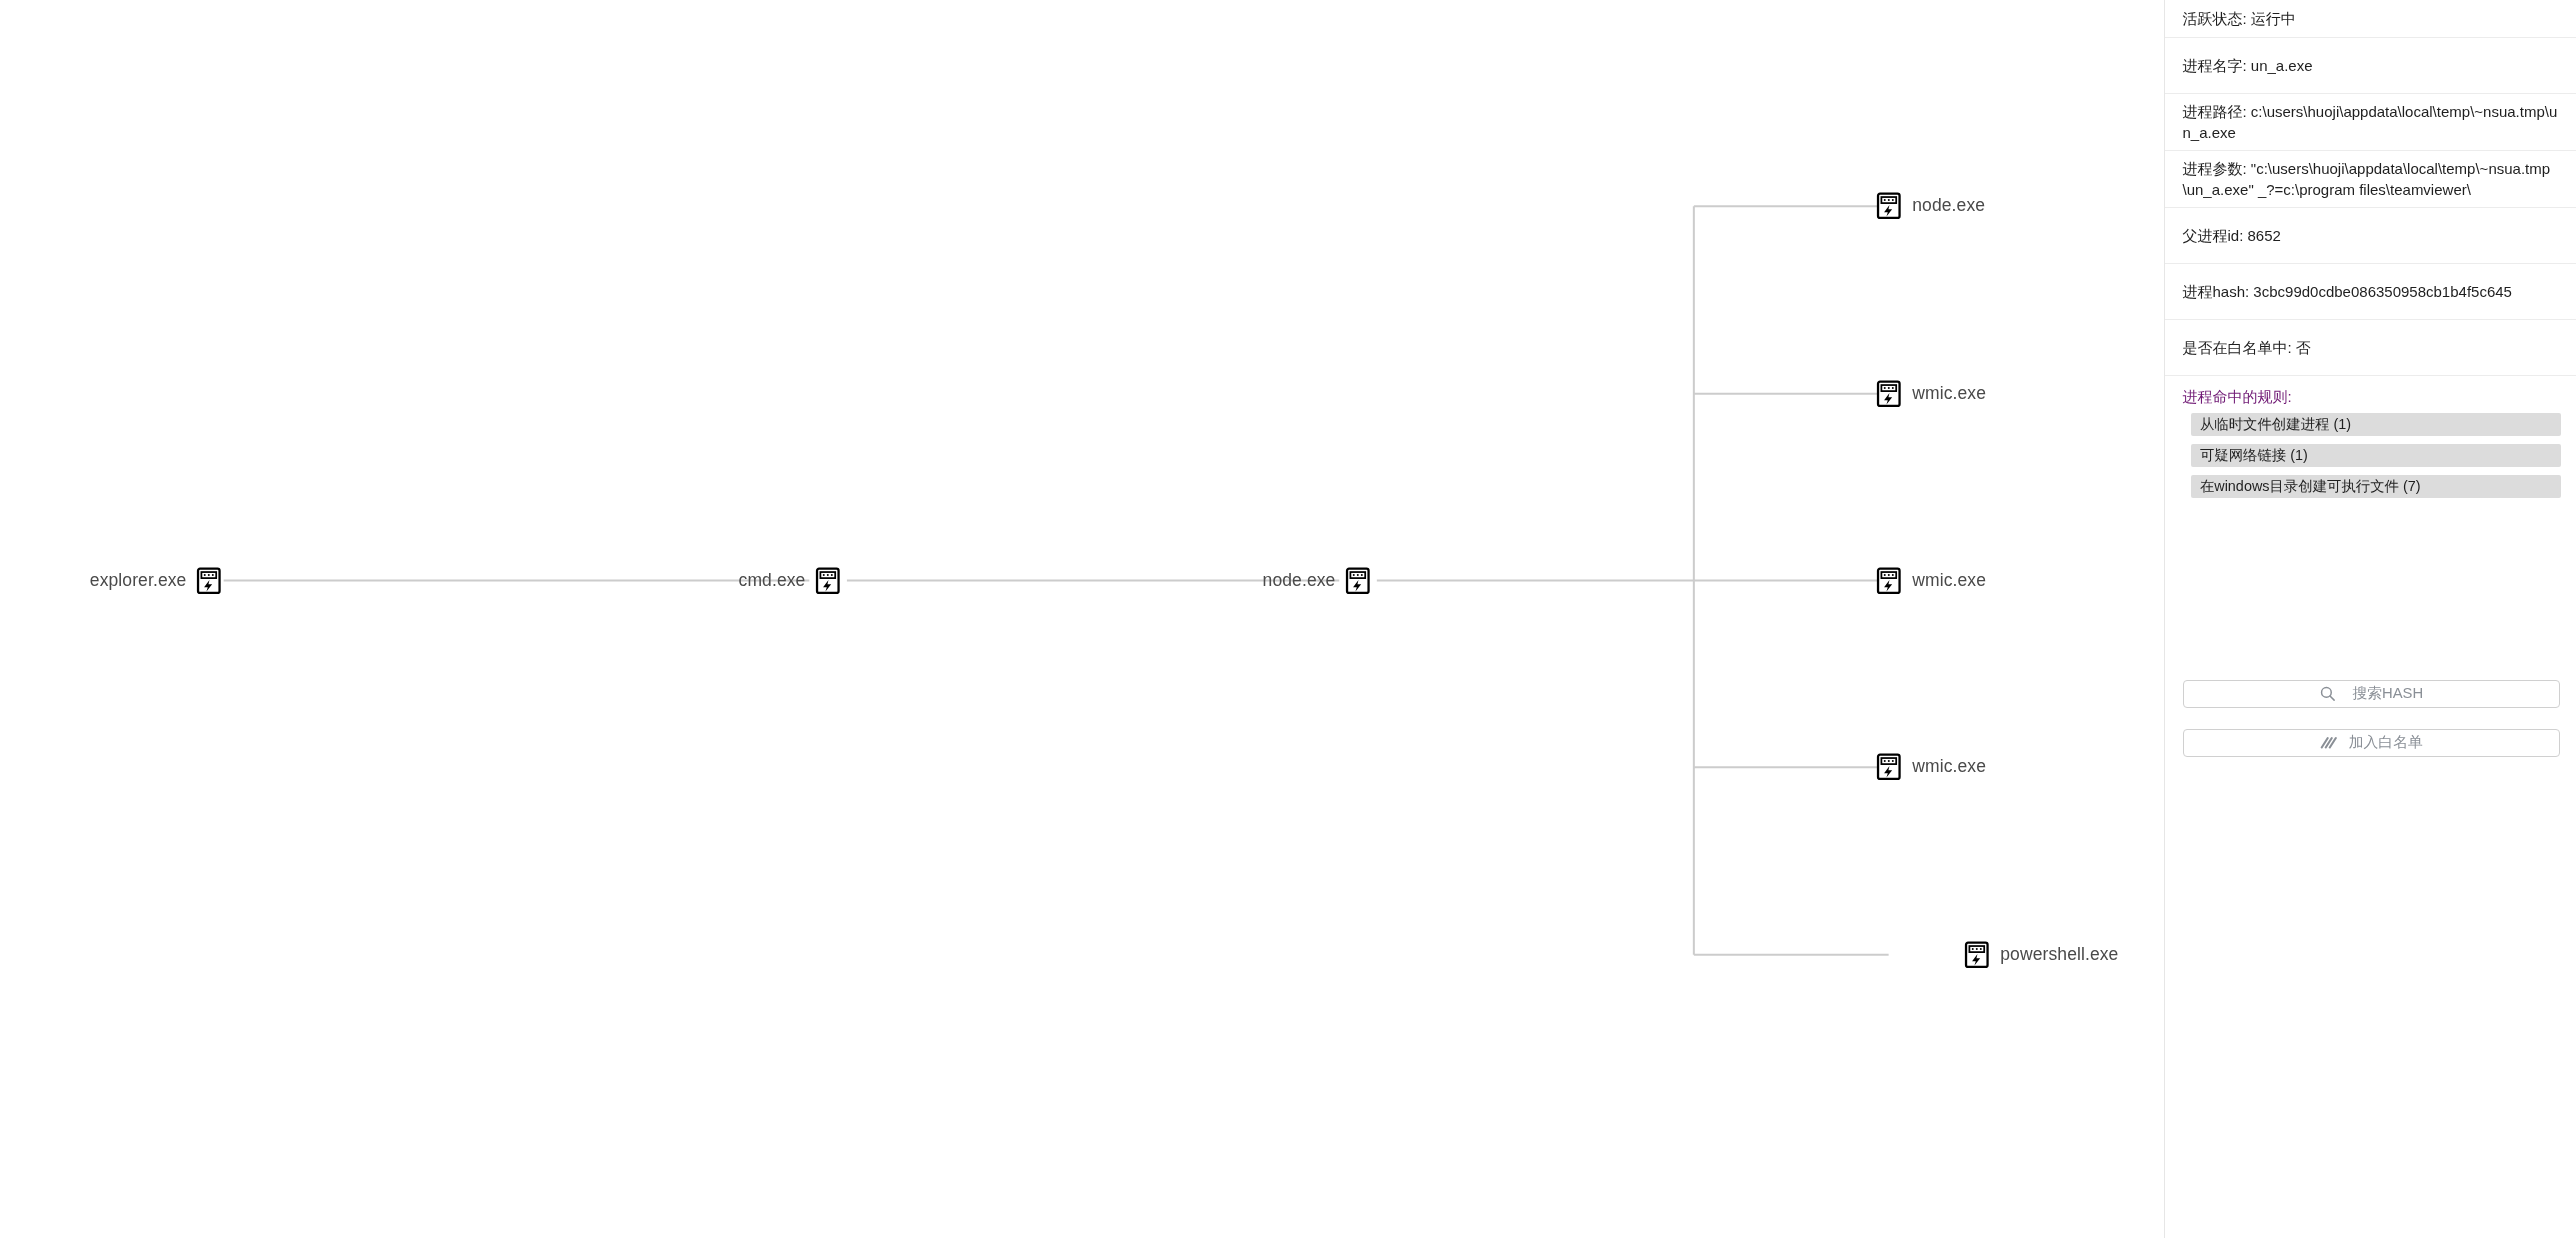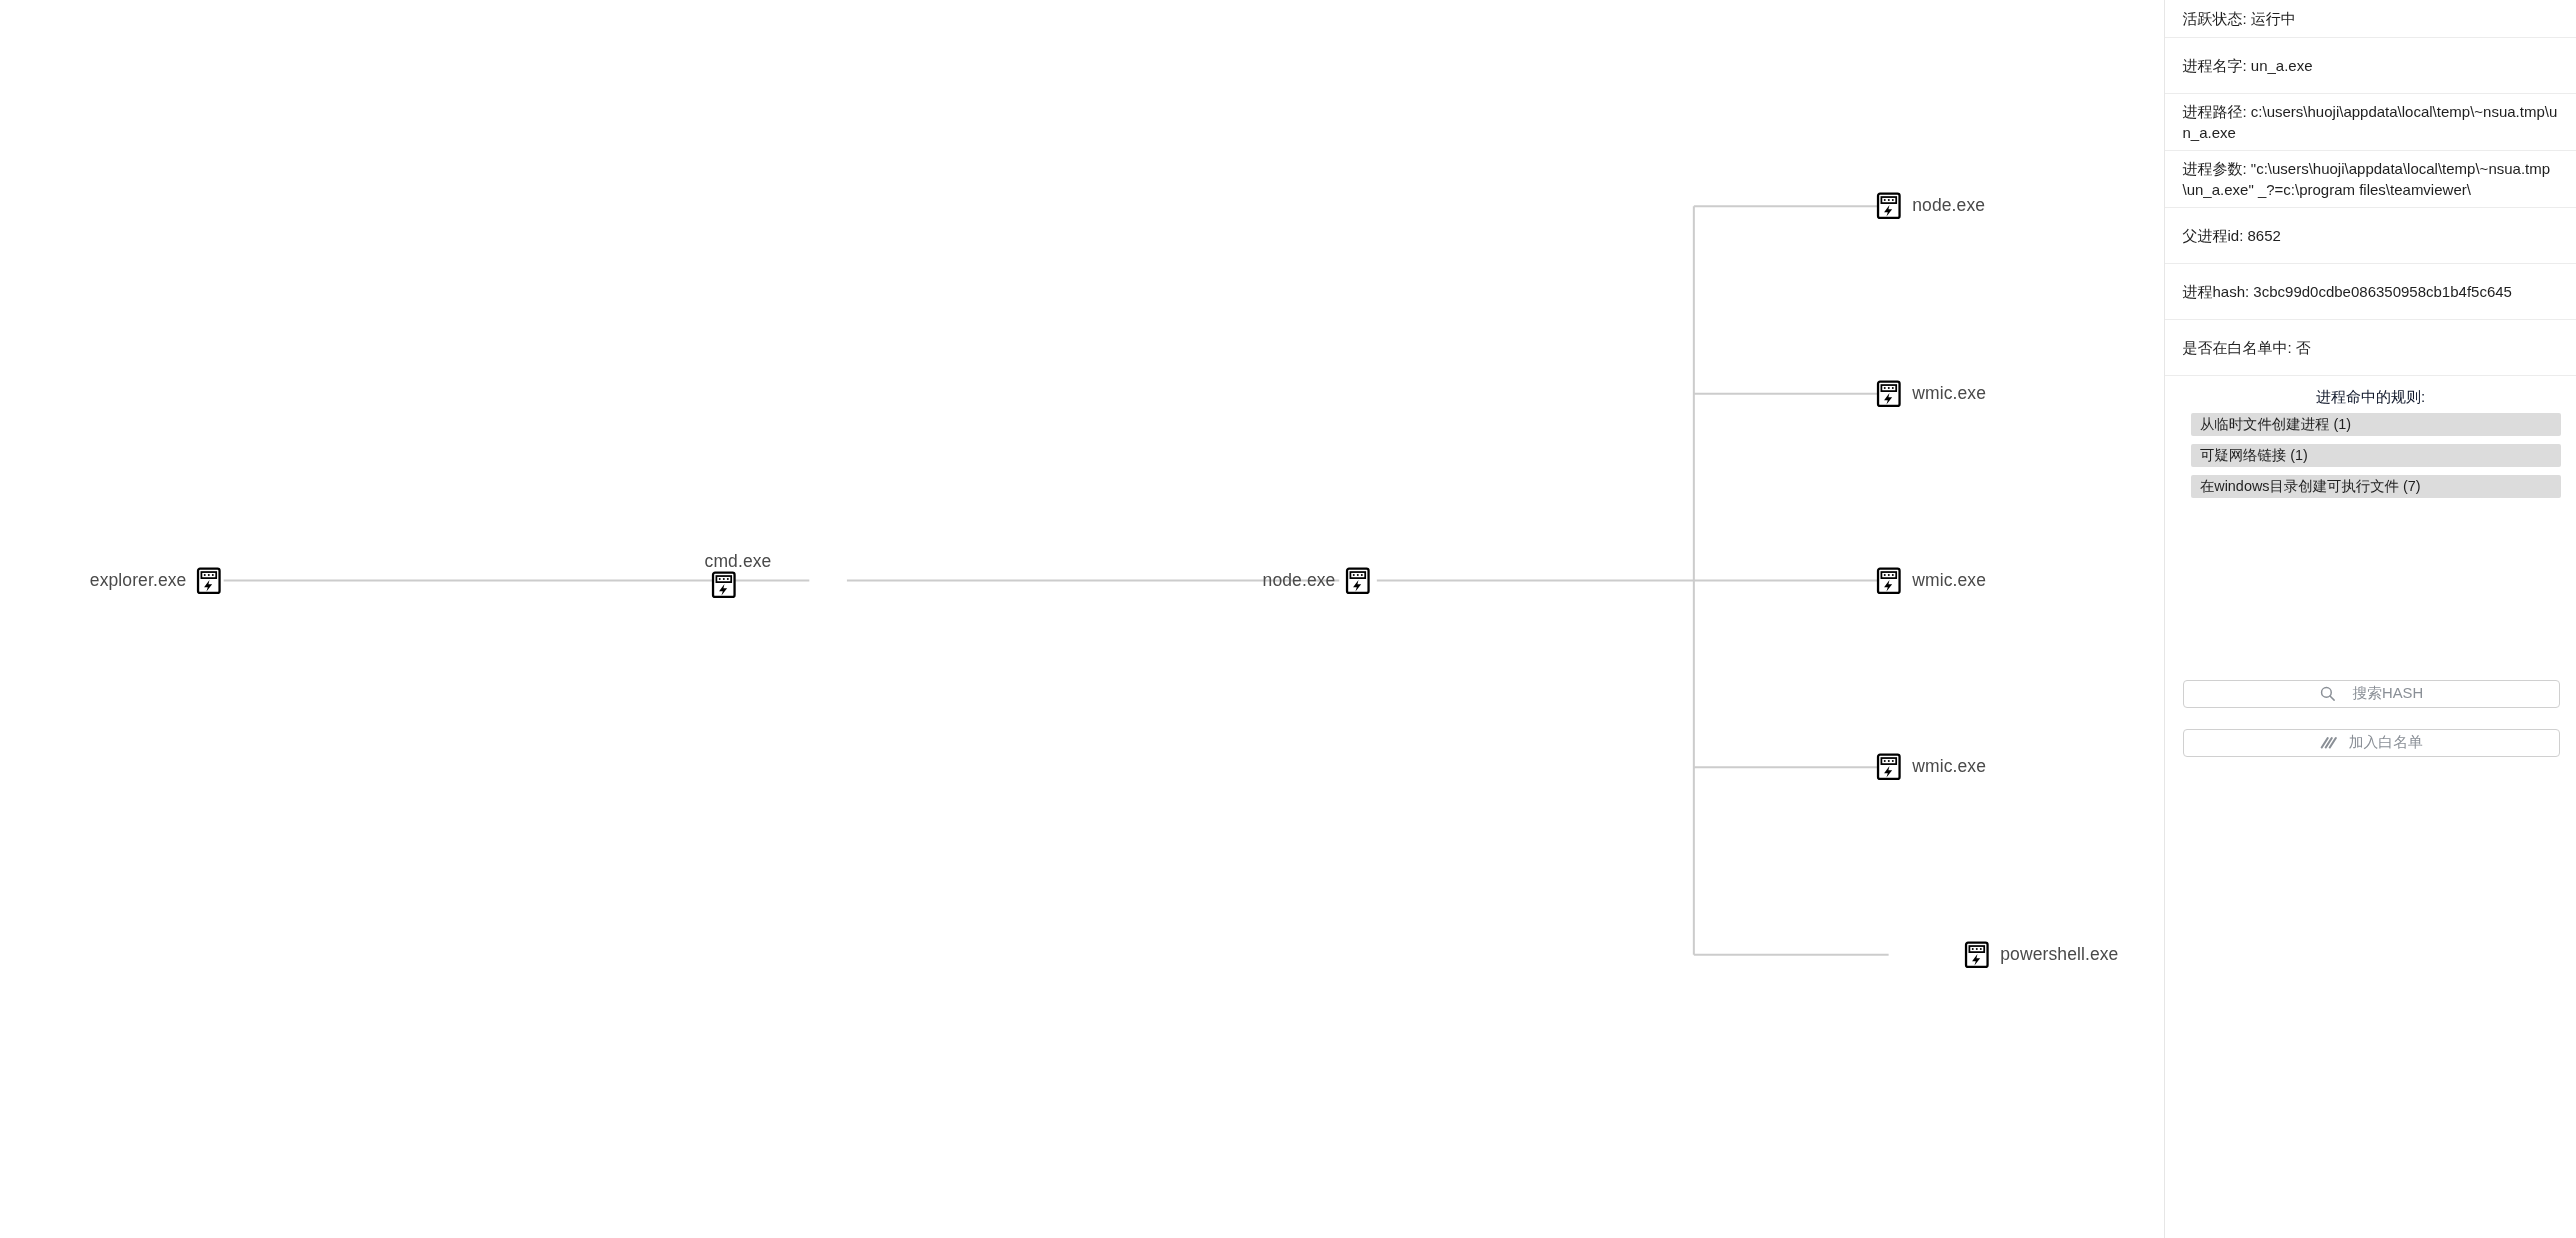--- a/index.html
+++ b/index.html
@@ -93,23 +93,22 @@
   .detail-row.h4 { height: 56px; }
 
   
   #rules-block {
     box-sizing: border-box;
     padding: 10.7px 17.5px 0 17.5px;
   }
   #rules-title {
     font-size: 15px;
     line-height: 20px;
-    color: #0f172a;
+    color: #701a75;
     margin-bottom: 6.7px;
-    text-align: center;
   }
   .rule-tag {
     box-sizing: border-box;
     margin-left: 8px;
     width: 370px;
     height: 23px;
     background: #dcdcdc;
     border-radius: 2px;
     display: flex;
     align-items: center;
@@ -171,21 +170,21 @@
         <rect x="6" y="4" width="32" height="36" rx="3" ry="3" fill="#ffffff" stroke="#000000" stroke-width="3.4"></rect>
         <rect x="11" y="9" width="22" height="9" fill="#ffffff" stroke="#000000" stroke-width="2.6"></rect>
         <circle cx="16" cy="13.5" r="1.5" fill="#000000"></circle>
         <circle cx="22" cy="13.5" r="1.5" fill="#000000"></circle>
         <circle cx="28" cy="13.5" r="1.5" fill="#000000"></circle>
         <path d="M23 21 L15 31.5 L20.5 31.5 L18.5 38 L27 27 L21.5 27 Z" fill="#000000"></path>
       </svg>
     </span>
   </div>
 
-  <div class="tree-node label-left" style="left:605px; top:562px; width:238px; justify-content:flex-end;flex-direction:column;">
+  <div class="tree-node label-left" style="left:605px; top:562px; width:238px; justify-content:flex-end;">
     <span class="node-label left">cmd.exe</span>
     <span class="node-icon">
       <svg viewBox="0 0 44 44" width="29.6" height="29.6">
         <rect x="6" y="4" width="32" height="36" rx="3" ry="3" fill="#ffffff" stroke="#000000" stroke-width="3.4"></rect>
         <rect x="11" y="9" width="22" height="9" fill="#ffffff" stroke="#000000" stroke-width="2.6"></rect>
         <circle cx="16" cy="13.5" r="1.5" fill="#000000"></circle>
         <circle cx="22" cy="13.5" r="1.5" fill="#000000"></circle>
         <circle cx="28" cy="13.5" r="1.5" fill="#000000"></circle>
         <path d="M23 21 L15 31.5 L20.5 31.5 L18.5 38 L27 27 L21.5 27 Z" fill="#000000"></path>
       </svg>

